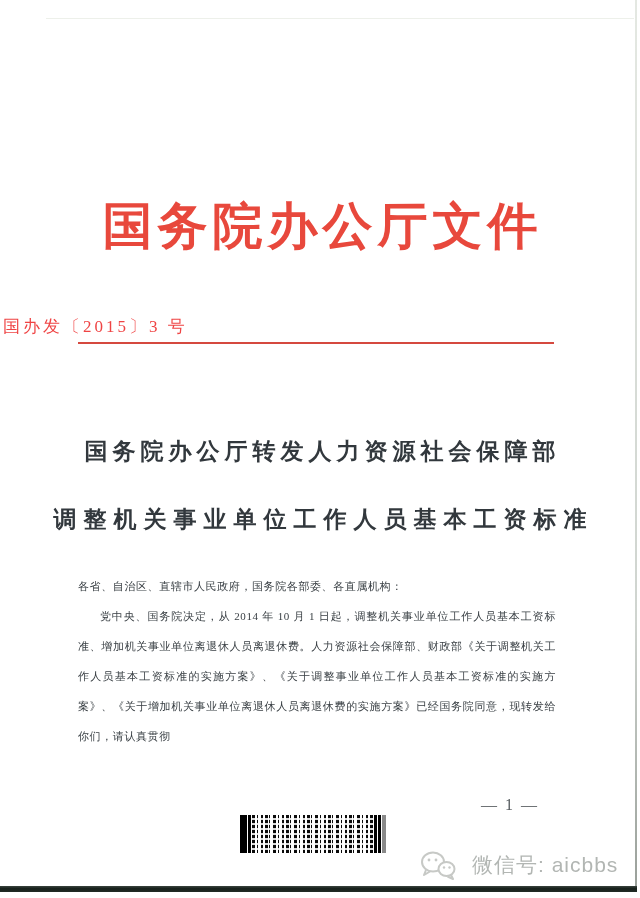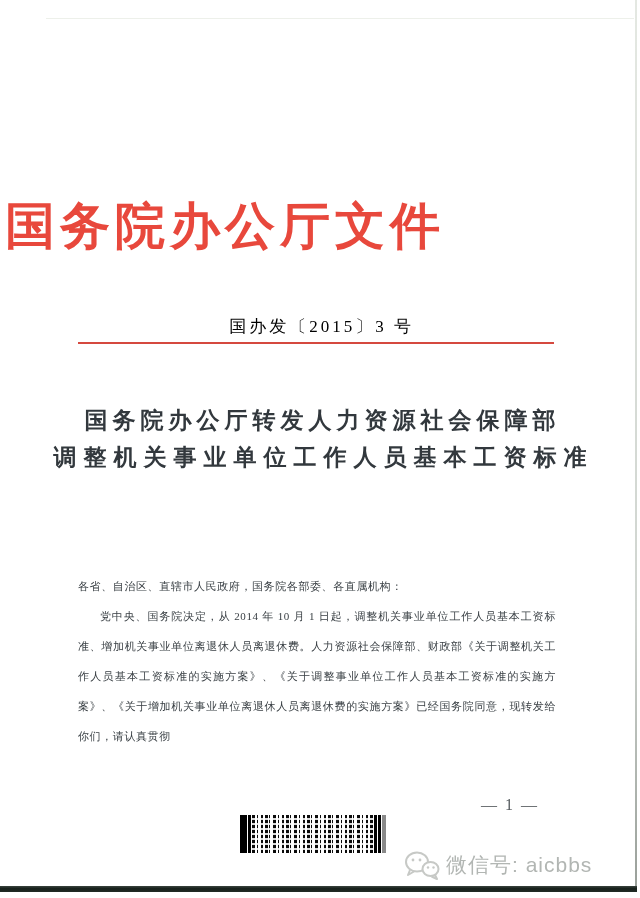--- a/index.html
+++ b/index.html
@@ -23,47 +23,47 @@
     position:absolute; top:0; left:635px; width:2px; height:886px;
     background:linear-gradient(180deg,#e4e8e2 0%,#cfd4cf 70%,#9aa09a 100%);
   }
   .edge-bottom {
     position:absolute; top:886px; left:0; width:637px; height:6px;
     background:linear-gradient(180deg,#3a443e 0%,#161f1a 45%,#232d27 100%);
   }
 
   .red-header {
     position:absolute; top:196px; left:0; width:640px;
-    text-align:left;
+    text-align:center;
     font-size:50px; font-weight:bold;
     color:#e8483c;
     letter-spacing:5px; text-indent:5px;
     line-height:60px;
     white-space:nowrap;
   }
   .doc-number {
     position:absolute; top:314px; left:0; width:640px;
-    text-align:center;
-    font-size:17px; color:#000000;
+    text-align:left;
+    font-size:17px; color:#ef4444;
     letter-spacing:3px; text-indent:3px;
     line-height:26px;
     white-space:nowrap;
   }
   .red-rule {
     position:absolute; top:342px; left:78px; width:476px; height:2px;
     background:#d5493f;
   }
 
   .doc-title {
     position:absolute; top:402px; left:30px; width:580px;
     text-align:center;
     font-weight:bold; color:#32383d;
     font-size:23px; line-height:37px;
   }
-  .doc-title .t-line { white-space:nowrap; }
+  .doc-title .t-line { white-space:nowrap;margin-top:31px; }
   .doc-title .t-line:nth-child(1){ letter-spacing:5px; text-indent:5px; }
   .doc-title .t-line:nth-child(2){ letter-spacing:7px; text-indent:7px; }
   .doc-title .t-line:nth-child(3){ letter-spacing:2px; text-indent:2px; }
   .doc-title .t-line:nth-child(4){ letter-spacing:8px; text-indent:8px; }
 
   .body-text {
     position:absolute; top:571px; left:78px; width:478px;
     font-size:11px; line-height:30px;
     color:#3a4045;
     text-align:justify;
@@ -93,22 +93,22 @@
   .barcode::before {
     content:""; position:absolute; top:0; bottom:0; left:0; width:11px;
     background:linear-gradient(90deg,#000 0 7px,#fff 7px 8px,#000 8px 11px);
   }
   .barcode::after {
     content:""; position:absolute; top:0; bottom:0; right:0; width:12px;
     background:linear-gradient(90deg,#000 0 3px,#fff 3px 4px,#000 4px 7px,#fff 7px 8px,#8a8a8a 8px 12px);
   }
 
   .wechat-badge {
-    position:absolute; top:850px; left:404px;
-    display:flex; align-items:center; gap:6px;
+    position:absolute; top:850px; left:420px;
+    display:flex; align-items:center; gap:16px;
     color:#b2b6b3;
     font-family:"Liberation Sans","DejaVu Sans",sans-serif;
     font-size:21px; letter-spacing:1px;
     white-space:nowrap;
   }
   .wechat-badge svg { display:block; }
 </style>
 </head>
 <body>
 

